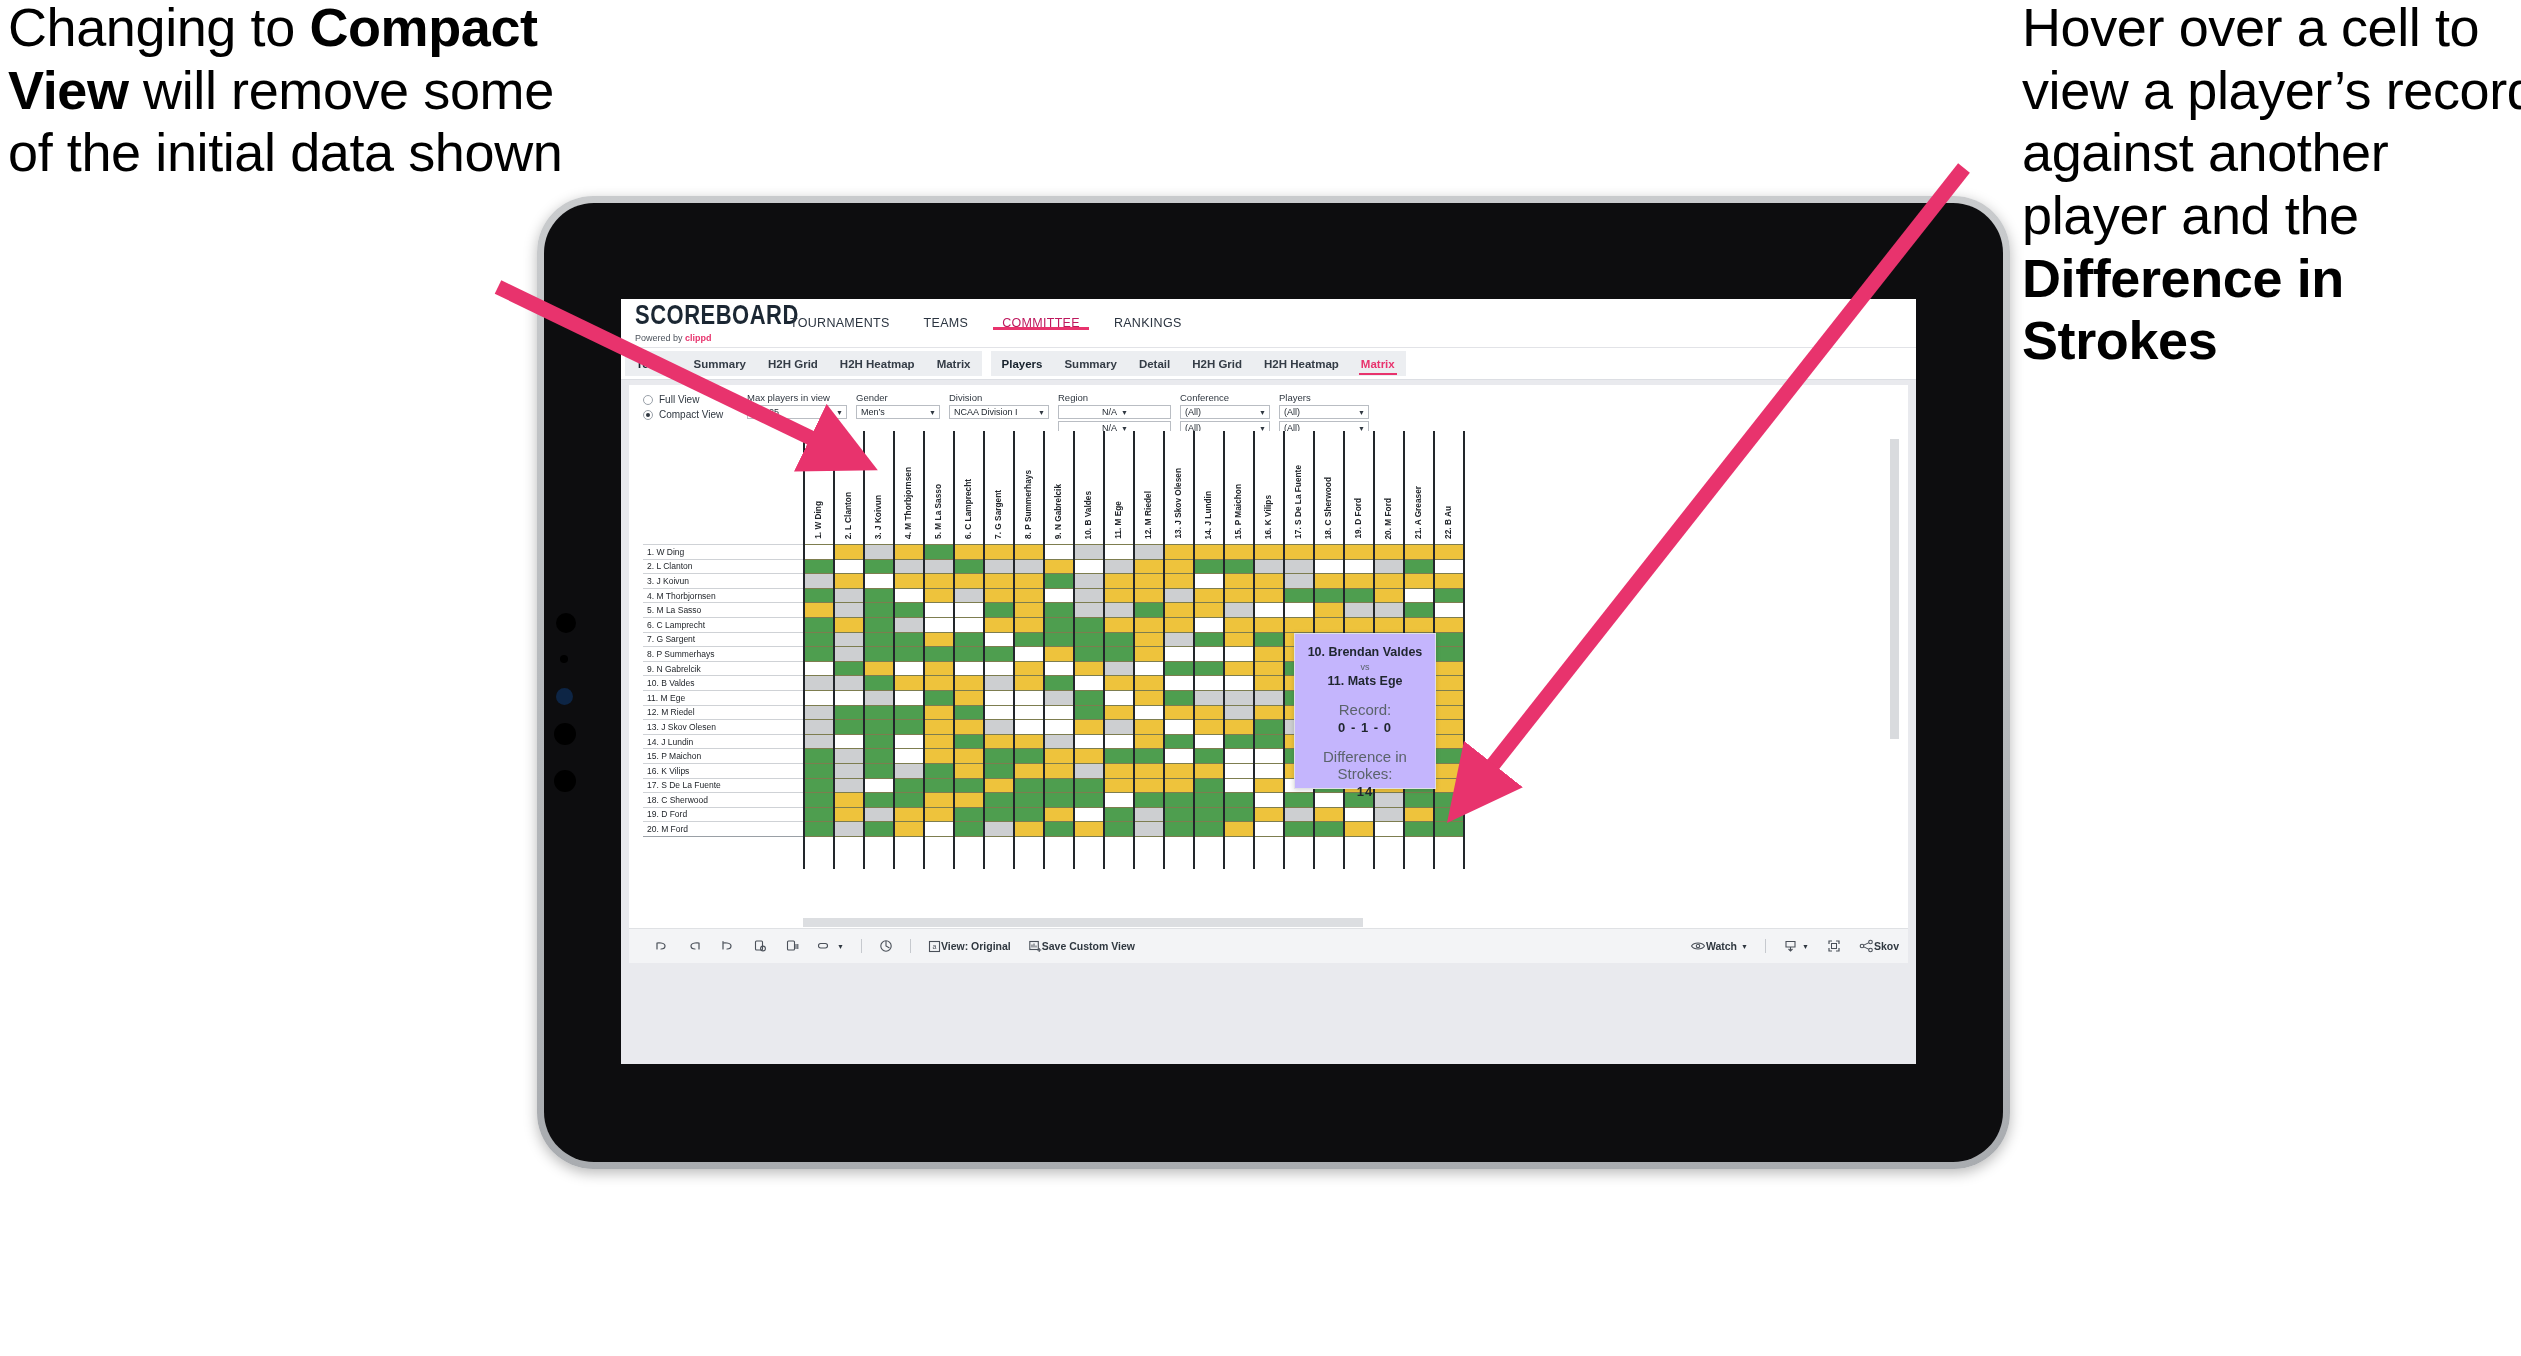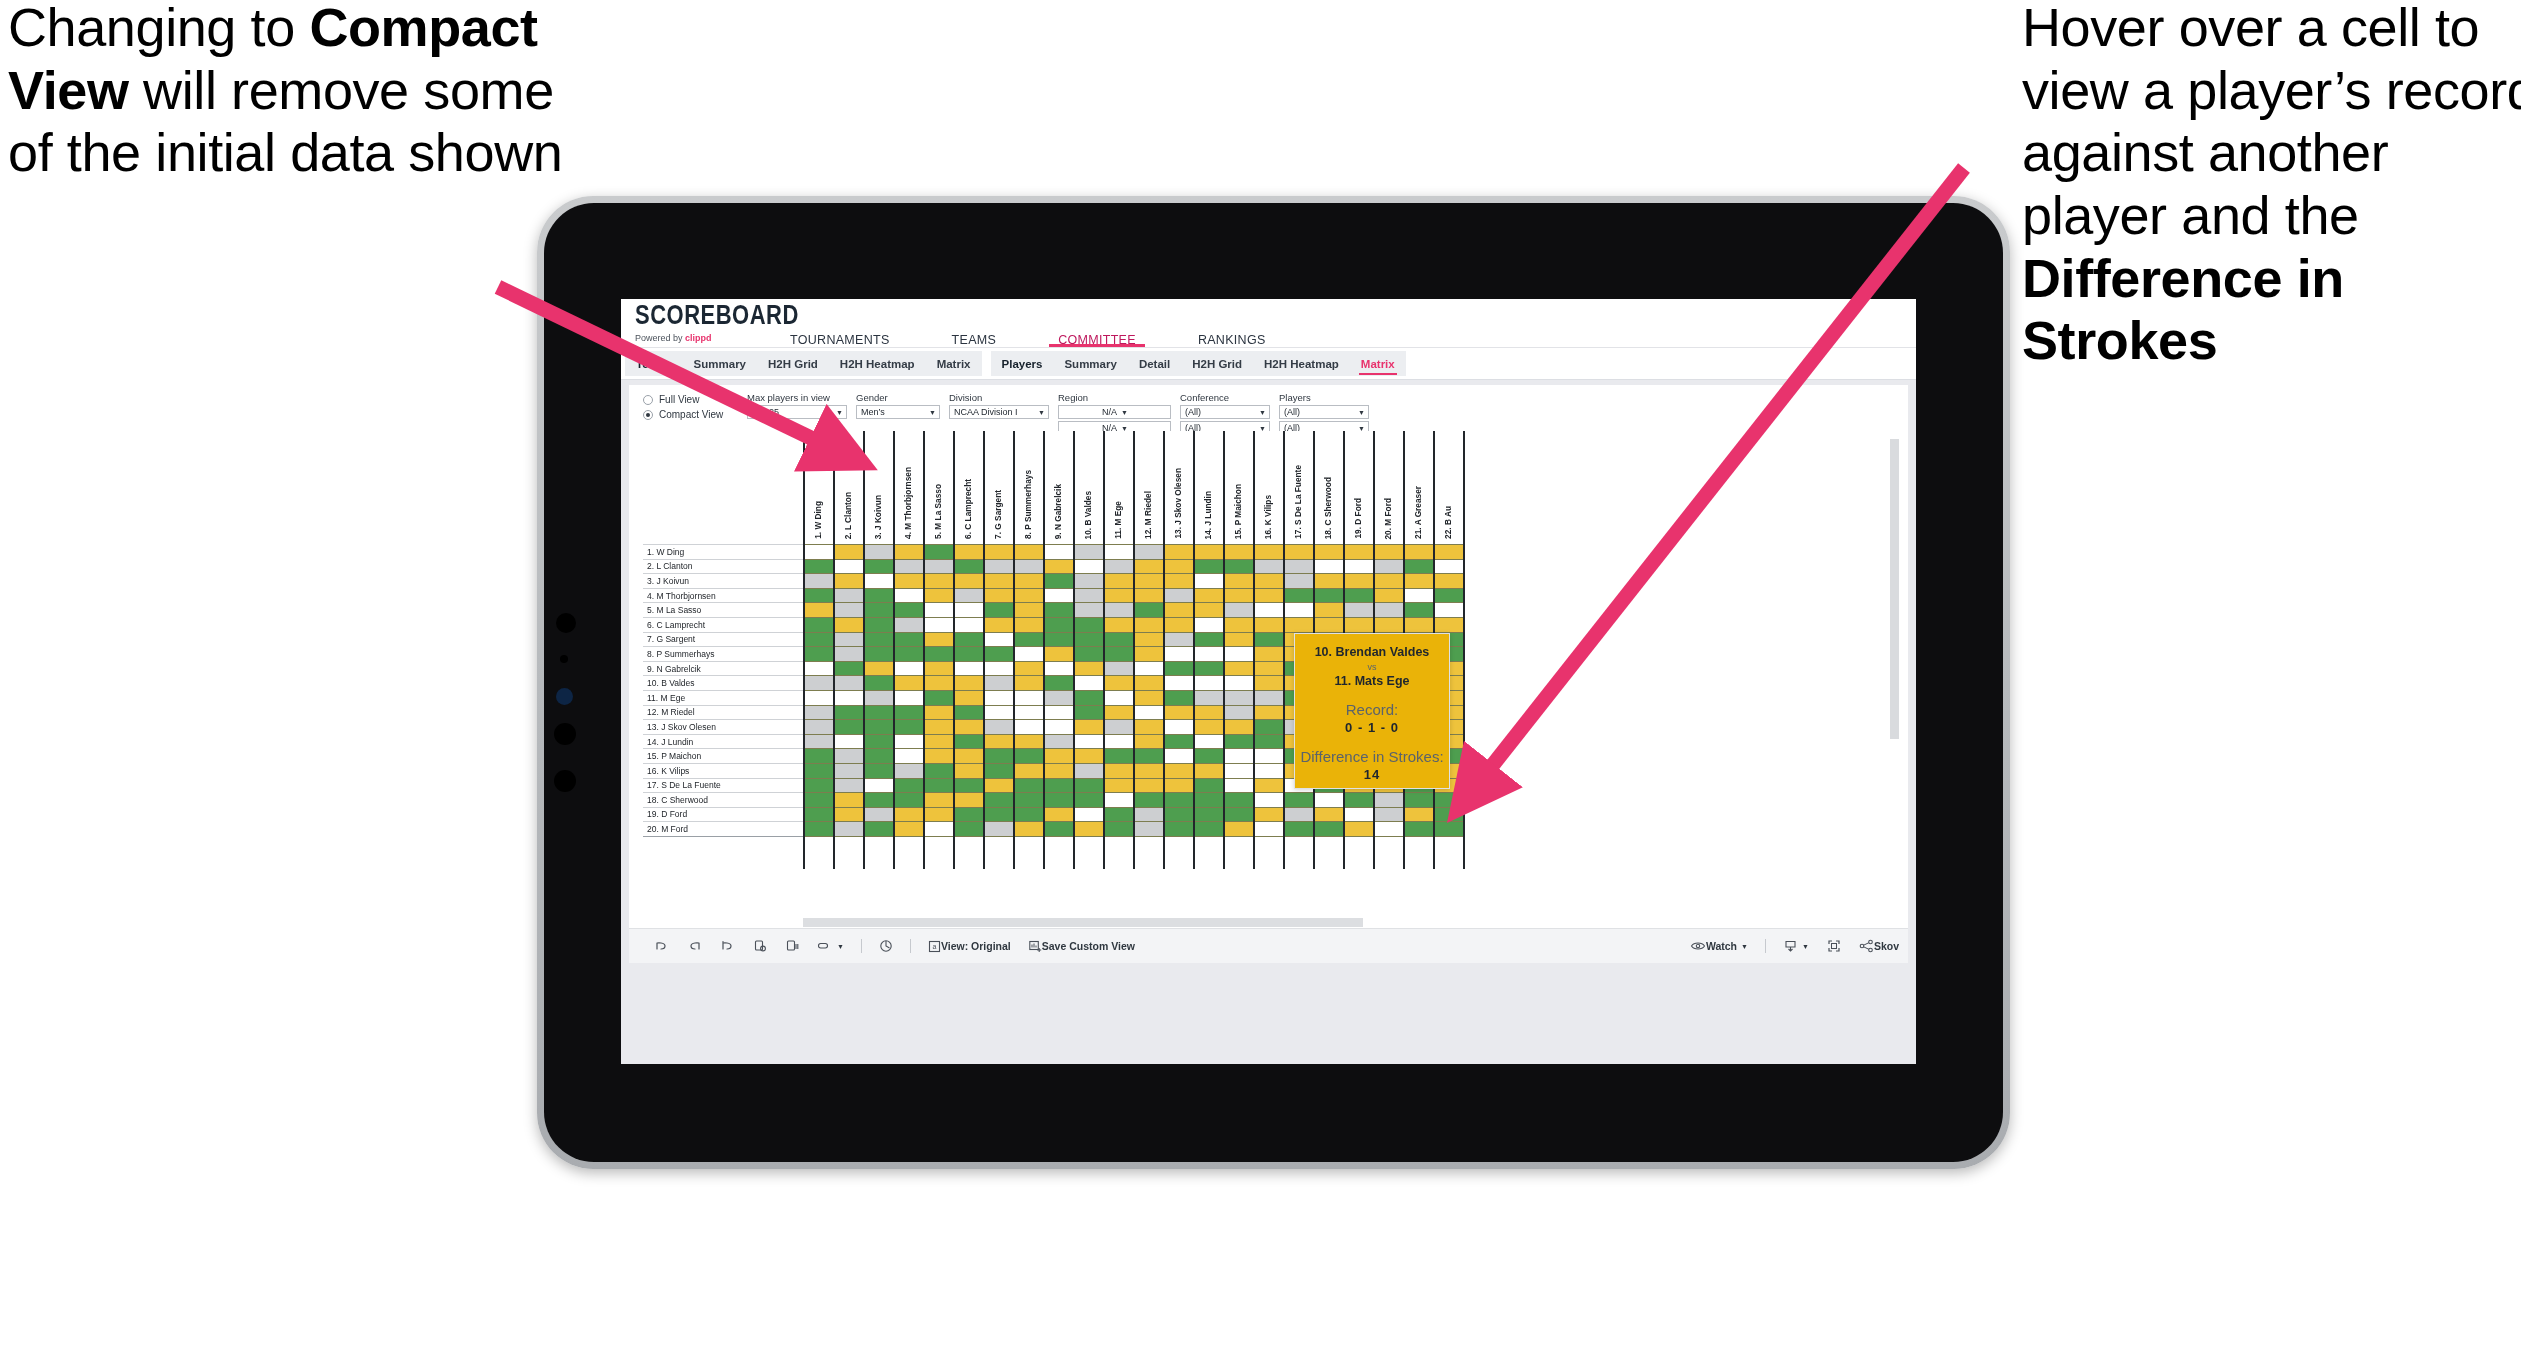--- a/index.html
+++ b/index.html
@@ -75,21 +75,21 @@
   #brand { width: 152px; display:flex; flex-direction: column; justify-content:center; padding-left: 14px; box-sizing: border-box; }
   .brand-word {
     font-family: "Liberation Sans", sans-serif;
     font-weight: 700; font-size: 22px; letter-spacing: 0.5px;
     color: #1b2733; line-height: 1;
     transform: scaleY(1.22); transform-origin: left center;
     display: inline-block;
   }
   .brand-sub { font-size: 9px; color: #4c535c; margin-top: 7px; }
   .brand-sub .pink { color: #e8336d; font-weight: 700; }
-  .topnav-items { display: flex; align-items: flex-end; gap: 28px; }
+  .topnav-items { display: flex; align-items: center; }
   .topnav-item {
     display: flex; align-items: center;
     padding: 0 17px;
     font-size: 12.5px; color: #2b3440; letter-spacing: 0.3px;
     cursor: pointer; position: relative;
   }
   .topnav-item.active { color: #be185d; }
   .topnav-item.active::after {
     content:""; position:absolute; left: 8px; right: 8px; bottom: 0;
     height: 3px; background: #e8336d;
@@ -205,22 +205,22 @@
   .c-y { background: #eec33c; }
   .c-a { background: #cdcfd1; }
   .c-w { background: #ffffff; }
   .footrow .cell { border-top: 1px solid #7d7d4f; height: 32px; background:#fff; }
   .footrow .rowhead { border-top: 1px solid #9aa0a6; background:#fff; }
 
   
   #tooltip {
     position: absolute;
     left: 665px; top: 202px;
-    width: 156px; height: 156px;
-    background: #eab308;
+    width: 142px; height: 156px;
+    background: #c4b5fd;
     border: 1px solid #dfe1e4;
     box-shadow: 0 1px 5px rgba(0,0,0,0.17);
     text-align: center;
     box-sizing: border-box;
     padding-top: 11px;
     z-index: 12;
   }
   .tt-name { font-size: 12.5px; font-weight: 700; color: #1f262e; }
   .tt-vs   { font-size: 9px; color: #5b636b; margin: 3px 0 2px; }
   .tt-lbl  { font-size: 15px; color: #5b636b; margin-top: 13px; }

